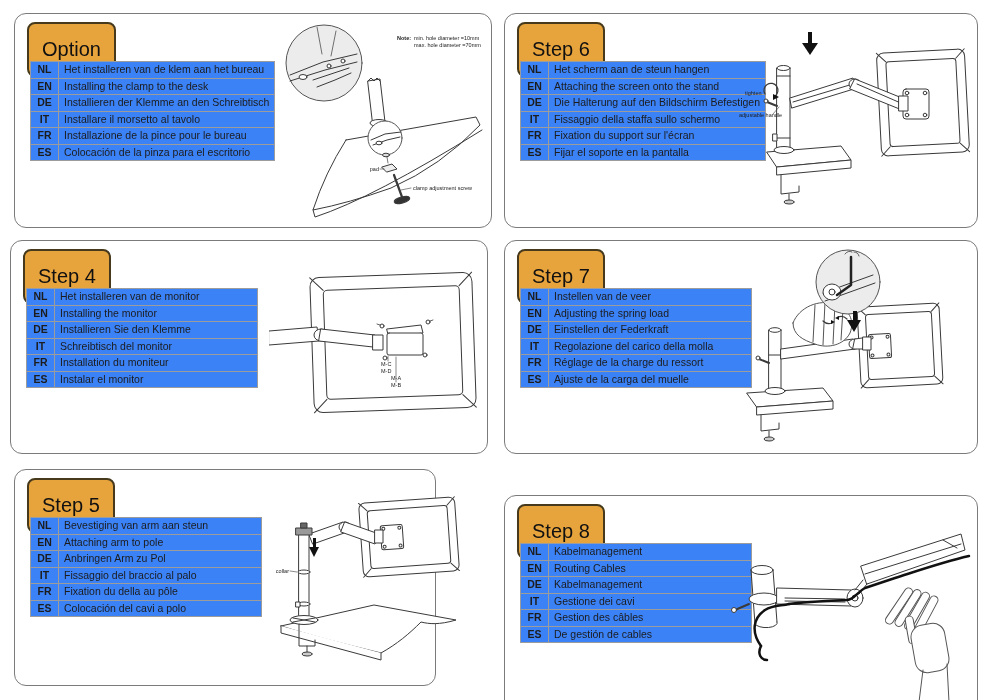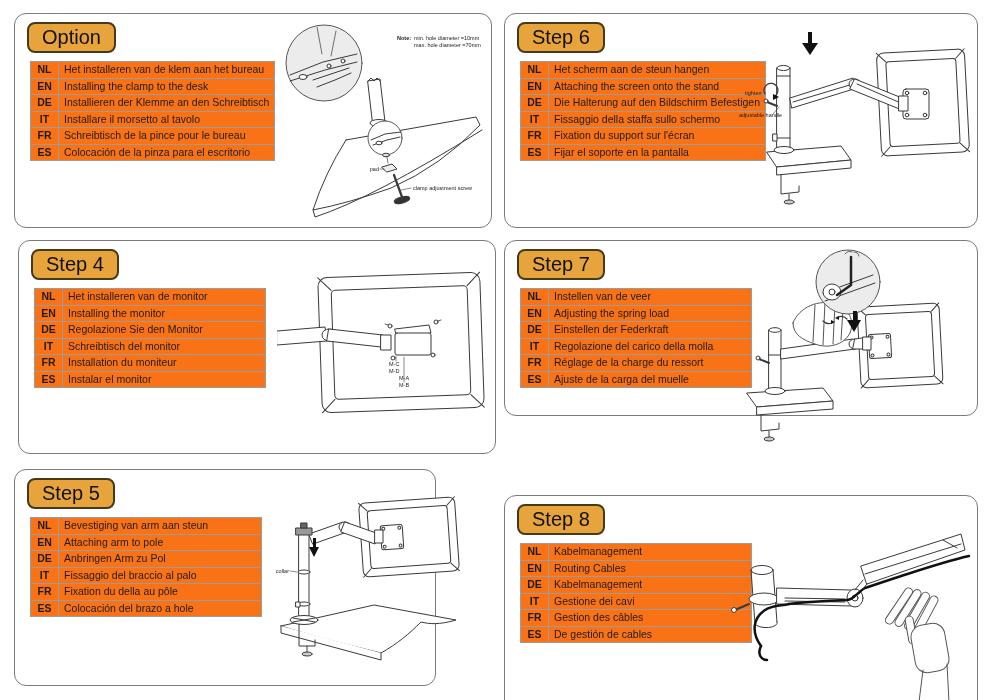--- a/index.html
+++ b/index.html
@@ -6,26 +6,26 @@
   body{
     width:990px;height:700px;position:relative;background:#ffffff;
     font-family:"Liberation Sans", sans-serif;overflow:hidden;
   }
   .panel{
     position:absolute;background:#fff;border:1.5px solid #7b7b7b;
     border-radius:12px;box-sizing:border-box;
   }
   .badge{
     position:absolute;left:12px;top:8px;background:#E7A33C;
-    border:2px solid #46391c;border-radius:8px;padding:0 13px;
+    border:2px solid #46391c;border-radius:8px;padding:12px 13px;
     font-size:20px;line-height:27px;color:#111;white-space:nowrap;
   }
   table.lang-table{
     position:absolute;left:15px;top:47px;border-collapse:collapse;
-    background:#f97316;
+    background:#3b82f6;
   }
   table.lang-table td{
     border:1px solid #9c9c9c;font-size:10.5px;color:#1c1c1c;
     height:15.5px;padding:0 5px;white-space:nowrap;line-height:15.5px;
   }
   td.code{font-weight:bold;text-align:center;width:17px;padding:0 3px;}
   td.txt{width:192px;}
   svg.illus{position:absolute;}
   svg text{stroke:none;fill:#1c1c1c;font-family:"Liberation Sans",sans-serif;}
 </style>
@@ -47,21 +47,21 @@
     <tr>
           <td class="code">DE</td>
           <td class="txt">Installieren der Klemme an den Schreibtisch</td>
         </tr>
     <tr>
           <td class="code">IT</td>
           <td class="txt">Installare il morsetto al tavolo</td>
         </tr>
     <tr>
           <td class="code">FR</td>
-          <td class="txt">Schreibtisch de la pince pour le bureau</td>
+          <td class="txt">Installazione de la pince pour le bureau</td>
         </tr>
     <tr>
           <td class="code">ES</td>
           <td class="txt">Colocación de la pinza para el escritorio</td>
         </tr>
   </tbody>
     </table>
   <svg class="illus" style="left:258px;top:4px;" width="214" height="207" viewBox="0 0 214 207">
     <g stroke="#3a3a3a" stroke-width="1" fill="none" stroke-linejoin="round" stroke-linecap="round">
       <g>
@@ -199,35 +199,35 @@
       </g>
       <g>
         <text x="8" y="77" font-size="5.5">tighten</text>
         <text x="2" y="99" font-size="5.5">adjustable handle</text>
         <line x1="36" y1="96" x2="42" y2="89" stroke-width="0.6"></line>
       </g>
     </g>
   </svg>
 </section>
 
-<section class="panel" style="left:18px;top:240px;width:478px;height:214px;">
+<section class="panel" style="left:10px;top:240px;width:478px;height:214px;">
   <div class="badge"><span>Step 4</span></div>
   <table class="lang-table">
     <tbody>
         <tr>
           <td class="code">NL</td>
           <td class="txt">Het installeren van de monitor</td>
         </tr>
     <tr>
           <td class="code">EN</td>
           <td class="txt">Installing the monitor</td>
         </tr>
     <tr>
           <td class="code">DE</td>
-          <td class="txt">Regolazione Sie den Monitor</td>
+          <td class="txt">Installieren Sie den Klemme</td>
         </tr>
     <tr>
           <td class="code">IT</td>
           <td class="txt">Schreibtisch del monitor</td>
         </tr>
     <tr>
           <td class="code">FR</td>
           <td class="txt">Installation du moniteur</td>
         </tr>
     <tr>
@@ -267,21 +267,21 @@
         <line x1="127" y1="137" x2="127" y2="112" stroke-width="0.6"></line>
         <text x="112" y="121" font-size="5.5">M-C</text>
         <text x="112" y="128" font-size="5.5">M-D</text>
         <text x="122" y="135" font-size="5.5">M-A</text>
         <text x="122" y="142" font-size="5.5">M-B</text>
       </g>
     </g>
   </svg>
 </section>
 
-<section class="panel" style="left:504px;top:240px;width:474px;height:176px;">
+<section class="panel" style="left:504px;top:240px;width:474px;height:214px;">
   <div class="badge"><span>Step 7</span></div>
   <table class="lang-table">
     <tbody>
         <tr>
           <td class="code">NL</td>
           <td class="txt">Instellen van de veer</td>
         </tr>
     <tr>
           <td class="code">EN</td>
           <td class="txt">Adjusting the spring load</td>
@@ -392,21 +392,21 @@
     <tr>
           <td class="code">IT</td>
           <td class="txt">Fissaggio del braccio al palo</td>
         </tr>
     <tr>
           <td class="code">FR</td>
           <td class="txt">Fixation du della au pôle</td>
         </tr>
     <tr>
           <td class="code">ES</td>
-          <td class="txt">Colocación del brazo a hole</td>
+          <td class="txt">Colocación del cavi a polo</td>
         </tr>
   </tbody>
     </table>
   <svg class="illus" style="left:254px;top:2px;" width="218" height="213" viewBox="0 0 218 213">
     <g stroke="#3a3a3a" stroke-width="1" fill="none" stroke-linejoin="round" stroke-linecap="round">
       <g transform="rotate(-4 140 65)">
         <rect x="92" y="28" width="96" height="74" rx="6" fill="#fff"></rect>
         <rect x="100" y="36" width="80" height="58" rx="3" fill="#fff"></rect>
         <line x1="92" y1="28" x2="100" y2="36"></line>
           <line x1="188" y1="28" x2="180" y2="36"></line>

